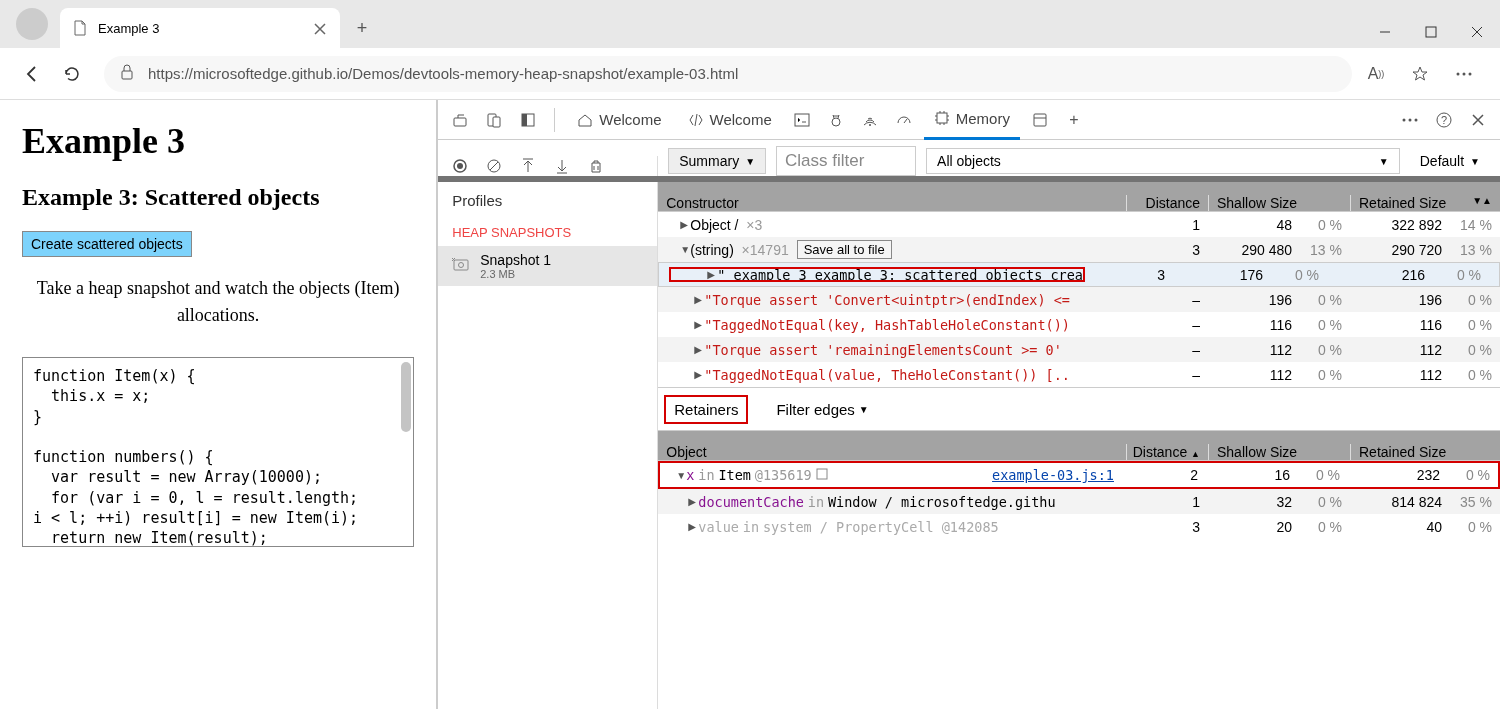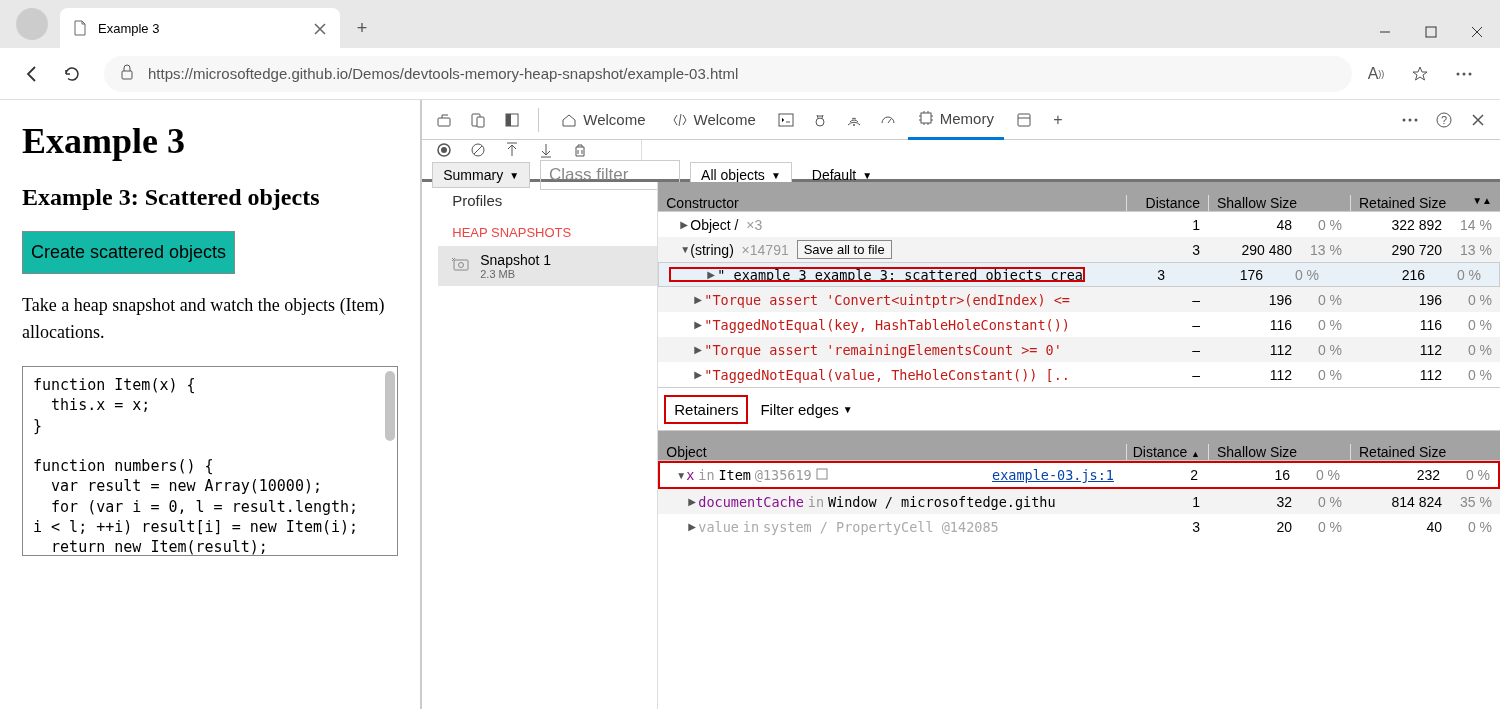--- a/index.html
+++ b/index.html
@@ -18,41 +18,41 @@
 .addr { flex:1; display:flex; align-items:center; height:36px; border-radius:18px; background:#f7f7f7; padding:0 16px; margin:0 12px; }
 .addr .lock { margin-right:14px; color:#555; }
 .addr .url { font-size:15px; color:#555;text-align:right; }
 .right-icons { display:flex; gap:20px; margin-right:12px; }
 .right-icons div { width:24px; height:24px; display:flex; align-items:center; justify-content:center; color:#555; }
 
 .content { display:flex; height:calc(100% - 100px); background:#fff; }
 .page { width:480px; padding:20px 22px; border-right:1px solid #ccc; }
 .page h1 { font-family:"Times New Roman",serif; font-size:36px; font-weight:bold; margin-bottom:22px; }
 .page h2 { font-family:"Times New Roman",serif; font-size:24px; font-weight:bold; margin-bottom:20px; }
-.page button { font-size:18px; padding:10px 8px; border:1px solid #888; background:#14b8a6; margin-bottom:18px; }
-.page p { font-family:"Times New Roman",serif; font-size:18px; margin-bottom:20px; line-height:1.5; }
+.page button { font-size:14px; padding:4px 8px; border:1px solid #888; background:#7dd3fc; margin-bottom:18px; }
+.page p { font-family:"Times New Roman",serif; font-size:18px; margin-bottom:28px; line-height:1.5;text-align:center; }
 .codebox { border:1px solid #888; height:190px; padding:8px 10px; overflow:auto; position:relative; }
 .codebox pre { font-family:Consolas,monospace; font-size:15px; line-height:1.35; }
 .codebox .sb { position:absolute; right:2px; top:4px; width:10px; height:70px; background:#c4c4c4; border-radius:5px; }
 
 .devtools { flex:1; display:flex; flex-direction:column; border-left:1px solid #ccc; }
 .dt-top { height:40px; border-bottom:1px solid #ccc; display:flex; align-items:center; padding:0 8px; gap:6px; }
 .dt-icon { width:28px; height:28px; display:flex; align-items:center; justify-content:center; color:#555; }
 .dt-tab { display:flex; align-items:center; gap:6px; padding:0 10px; height:40px; font-size:15px; color:#444; }
 .dt-tab.active { border-bottom:3px solid #0078d4; }
 .dt-top .spacer { flex:1; }
-.dt-sub { height:42px; border-bottom:3px solid #737373; display:flex; align-items:flex-start;flex-direction:column; }
+.dt-sub { height:42px; border-bottom:6px solid #737373; display:flex; align-items:flex-end; }
 .dt-sub .left { width:220px; display:flex; align-items:center; gap:14px; padding:0 12px; border-right:1px solid #dcdcdc; }
 .dt-sub .left div { width:20px; height:20px; color:#555; display:flex; align-items:center; justify-content:center; }
 .dt-sub .right { flex:1; display:flex; align-items:center; gap:10px; padding:0 10px; }
 .sel { display:flex; align-items:center; gap:6px; padding:4px 10px; background:#eee; border:1px solid #ccc; font-size:14px; }
 .classfilter { border:1px solid #ccc; padding:4px 8px; font-size:17px; width:140px; color:#888; }
 .selnoborder { display:flex; align-items:center; gap:6px; font-size:14px; padding:4px 10px; }
 
-.dt-body { flex:1; display:flex;margin-left:16px; }
+.dt-body { flex:1; display:flex; }
 .sidepanel { width:220px; border-right:1px solid #dcdcdc; }
 .sidepanel .hdr { padding:10px 14px; font-size:15px; color:#333; }
 .sidepanel .sec { padding:6px 14px; font-size:13px; color:#ef4444; }
 .sidepanel .snap { padding:6px 14px; display:flex; align-items:center; gap:10px; background:#e6e6e6; }
 .sidepanel .snap .icon { color:#888; }
 .sidepanel .snap .txt .t1 { font-size:14px; }
 .sidepanel .snap .txt .t2 { font-size:11px; color:#666; }
 
 .tables { flex:1; display:flex; flex-direction:column; }
 .thead { display:flex; height:30px; background:#a3a3a3; border-bottom:1px solid #ccc; font-size:14px; align-items:flex-end; }
@@ -69,21 +69,21 @@
 .row .red { color:#c41a16; font-family:Consolas,monospace; font-size:13.5px; }
 .row .mono { font-family:Consolas,monospace; font-size:13.5px; }
 .row .v1 { width:82px; text-align:right; padding-right:8px; }
 .row .v2 { width:88px; text-align:right; padding-right:4px; }
 .row .v3 { width:54px; text-align:right; padding-right:8px; color:#888; }
 .row .v4 { width:96px; text-align:right; padding-right:4px; }
 .row .v5 { width:54px; text-align:right; padding-right:8px; color:#888; }
 .hl { border:2px solid #d40000; }
 .savebtn { border:1px solid #888; background:#f5f5f5; padding:1px 6px; font-size:13px; margin-left:8px; }
 
-.mid { height:44px; border-top:1px solid #ccc; border-bottom:1px solid #ccc; display:flex; align-items:center; padding:8px 6px; gap:12px; }
+.mid { height:44px; border-top:1px solid #ccc; border-bottom:1px solid #ccc; display:flex; align-items:center; padding:8px 6px; gap:28px; }
 .mid .ret { border:2px solid #d40000; padding:4px 8px; font-size:15px; }
 .mid .fe { font-size:15px; display:flex; align-items:center; gap:4px; }
 
 .link { color:#0645ad; text-decoration:underline; font-family:Consolas,monospace; font-size:13.5px; margin-left:auto; margin-right:10px; }
 .gray { color:#aaa; }
 .purpl { color:#881391; }
 svg { overflow:visible; }
 </style>
 </head>
 <body>

